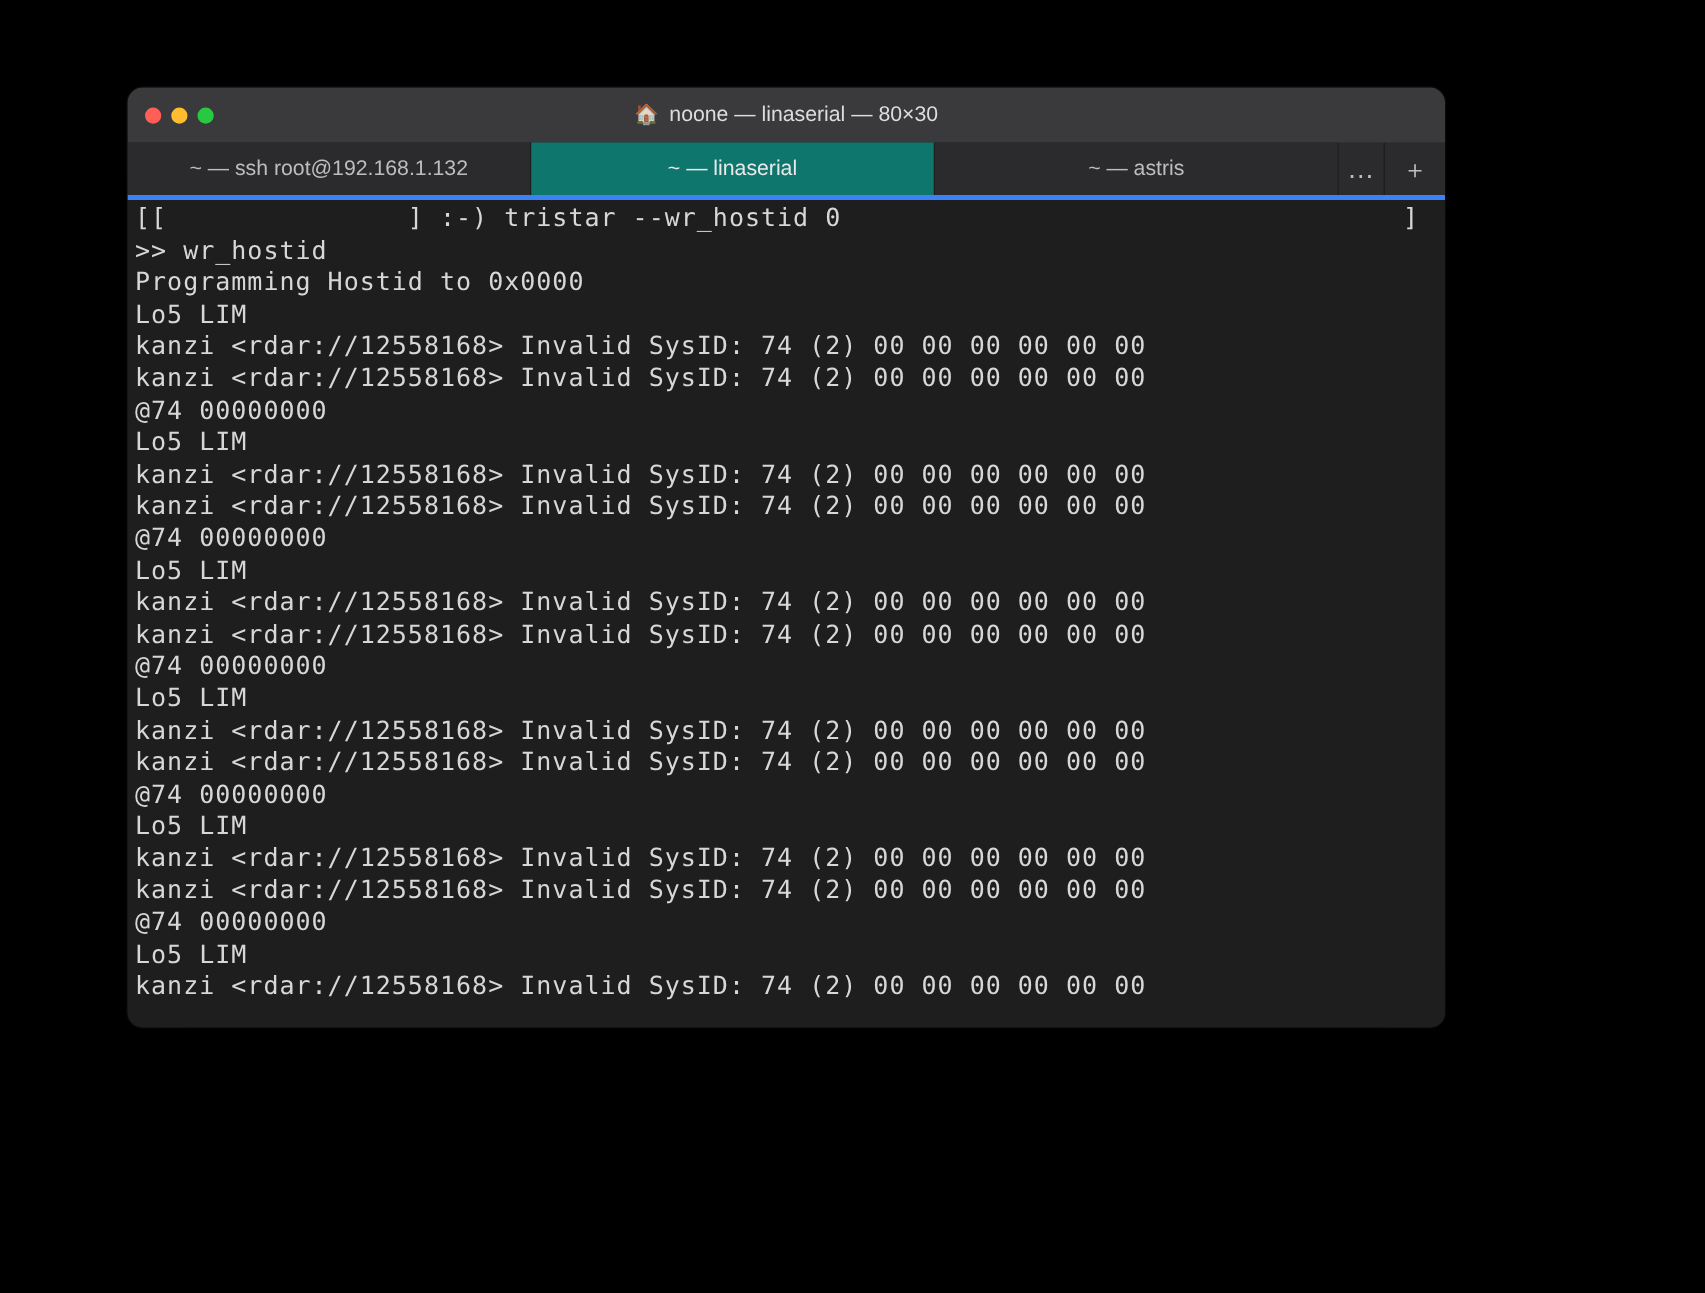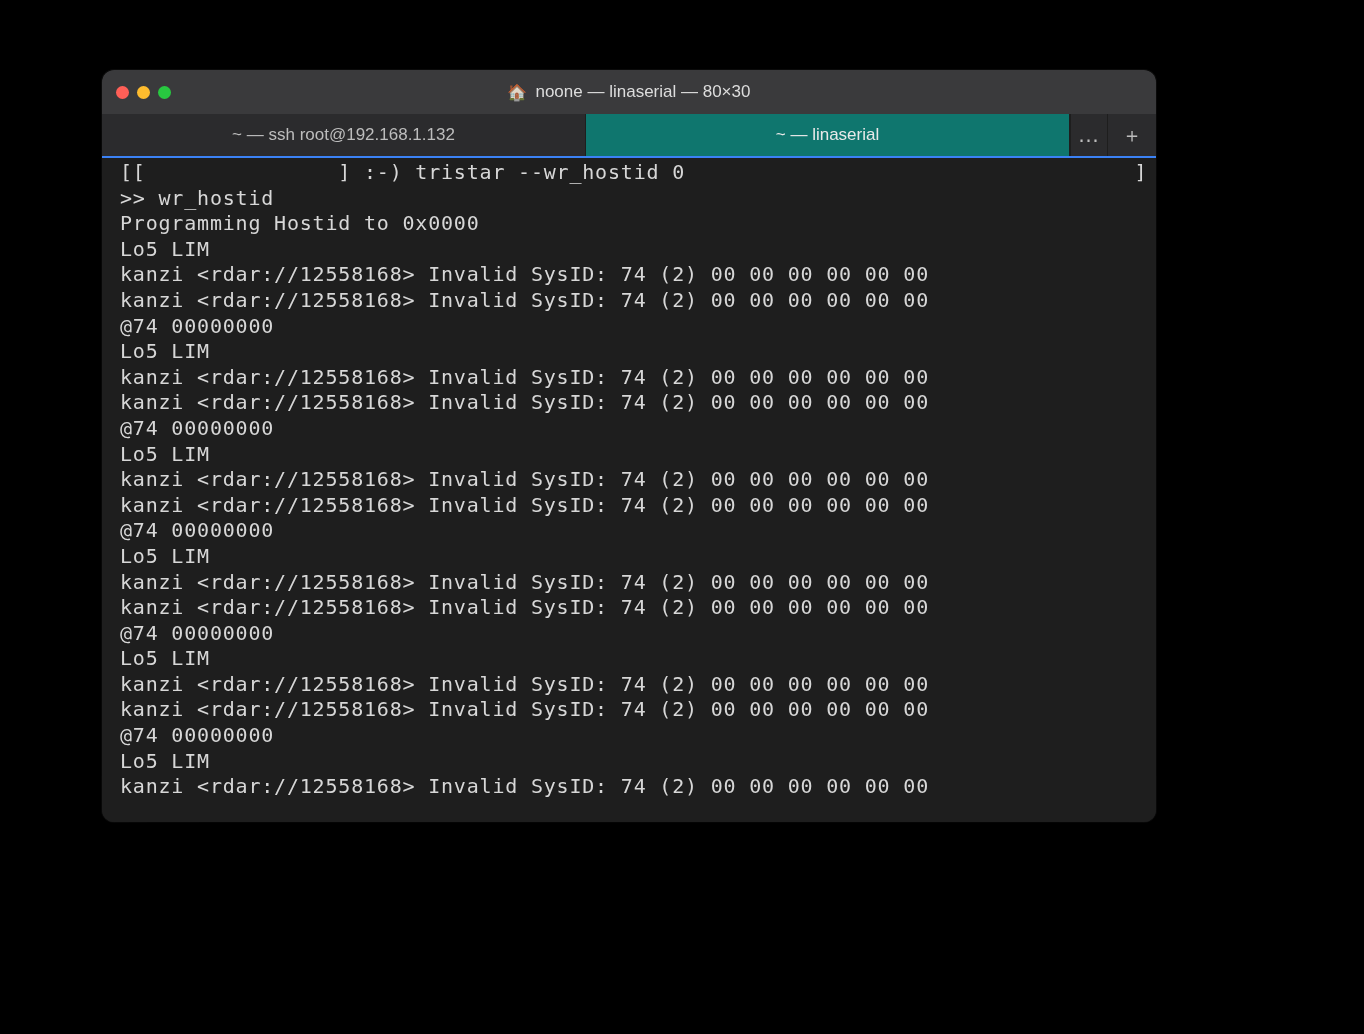--- a/index.html
+++ b/index.html
@@ -63,21 +63,21 @@
   }
   .home-icon {
     font-size: 16px;
     opacity: 0.85;
   }
   .tabbar {
     height: 42px;
     background: #2b2b2d;
     display: flex;
     align-items: stretch;
-    border-bottom: 2px solid #3b82f6;
+    border-bottom: 4px solid #3b82f6;
     flex-shrink: 0;
   }
   .tab {
     flex: 1 1 0;
     display: flex;
     align-items: center;
     justify-content: center;
     color: #bdbdbd;
     font-size: 17px;
     border-right: 1px solid #1e1e1e;
@@ -108,21 +108,21 @@
     font-size: 22px;
     letter-spacing: 1px;
   }
   .terminal-body {
     flex: 1 1 auto;
     background: #1e1e1e;
     color: #d7d7d7;
     font-family: "SF Mono", ui-monospace, Menlo, Consolas, monospace;
     font-size: 20px;
     line-height: 25.6px;
-    padding: 2px 6px 6px 18px;
+    padding: 2px 6px 6px 6px;
     letter-spacing: 0.8px;
     white-space: pre;
     overflow: hidden;
   }
   .term-line {
     white-space: pre;
     font-family: inherit;
   }
 </style>
 </head>
@@ -142,20 +142,23 @@
     </div>
   </div>
 
   <div class="tabbar">
     <div class="tab">
       <span>~ — ssh root@192.168.1.132</span>
     </div>
     <div class="tab active">
       <span>~ — linaserial</span>
     </div>
+    <div class="tab last">
+      <span>~ — astris</span>
+    </div>
     <div class="tab-extra tab-ellipsis">
       <span>…</span>
     </div>
     <div class="tab-extra">
       <span>＋</span>
     </div>
   </div>
 
   <div class="terminal-body" id="terminal-body"><div class="term-line">[[               ] :-) tristar --wr_hostid 0                                   ]</div><div class="term-line">&gt;&gt; wr_hostid</div><div class="term-line">Programming Hostid to 0x0000</div><div class="term-line">Lo5 LIM</div><div class="term-line">kanzi &lt;rdar://12558168&gt; Invalid SysID: 74 (2) 00 00 00 00 00 00</div><div class="term-line">kanzi &lt;rdar://12558168&gt; Invalid SysID: 74 (2) 00 00 00 00 00 00</div><div class="term-line">@74 00000000</div><div class="term-line">Lo5 LIM</div><div class="term-line">kanzi &lt;rdar://12558168&gt; Invalid SysID: 74 (2) 00 00 00 00 00 00</div><div class="term-line">kanzi &lt;rdar://12558168&gt; Invalid SysID: 74 (2) 00 00 00 00 00 00</div><div class="term-line">@74 00000000</div><div class="term-line">Lo5 LIM</div><div class="term-line">kanzi &lt;rdar://12558168&gt; Invalid SysID: 74 (2) 00 00 00 00 00 00</div><div class="term-line">kanzi &lt;rdar://12558168&gt; Invalid SysID: 74 (2) 00 00 00 00 00 00</div><div class="term-line">@74 00000000</div><div class="term-line">Lo5 LIM</div><div class="term-line">kanzi &lt;rdar://12558168&gt; Invalid SysID: 74 (2) 00 00 00 00 00 00</div><div class="term-line">kanzi &lt;rdar://12558168&gt; Invalid SysID: 74 (2) 00 00 00 00 00 00</div><div class="term-line">@74 00000000</div><div class="term-line">Lo5 LIM</div><div class="term-line">kanzi &lt;rdar://12558168&gt; Invalid SysID: 74 (2) 00 00 00 00 00 00</div><div class="term-line">kanzi &lt;rdar://12558168&gt; Invalid SysID: 74 (2) 00 00 00 00 00 00</div><div class="term-line">@74 00000000</div><div class="term-line">Lo5 LIM</div><div class="term-line">kanzi &lt;rdar://12558168&gt; Invalid SysID: 74 (2) 00 00 00 00 00 00</div></div>
 

